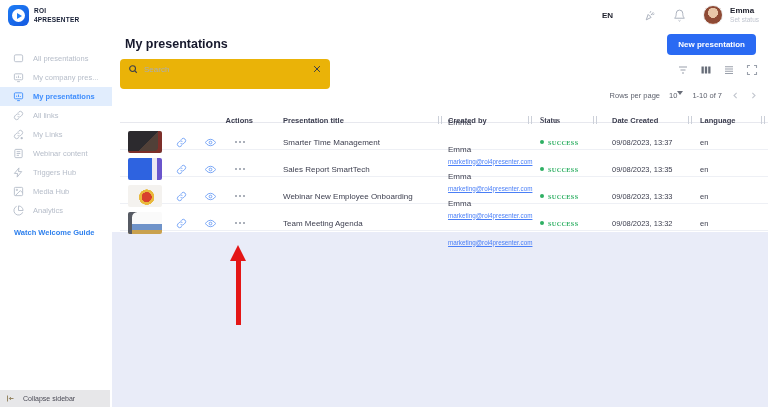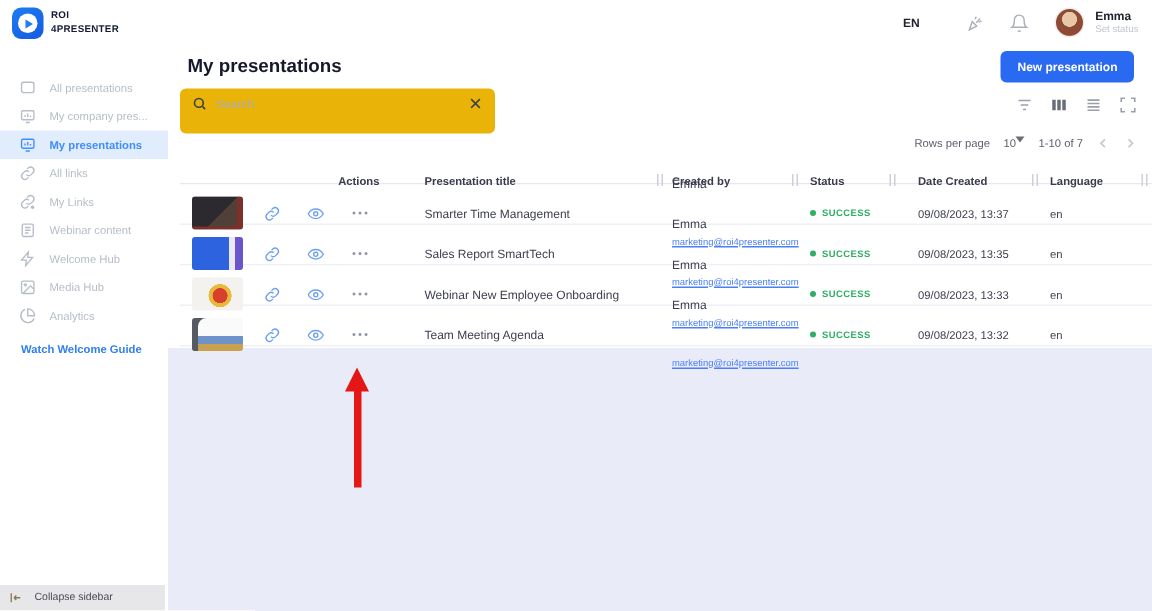--- a/index.html
+++ b/index.html
@@ -64,21 +64,21 @@
 
   
   .table { position:absolute; left:8px; right:0; top:76px; }
   .thead { display:flex; align-items:center; height:17px; border-bottom:1px solid #e7e8ee; font-size:7.5px; font-weight:700; color:#3a3c4e; }
   .trow { display:flex; align-items:center; height:27px; border-bottom:1px solid #eef0f5; background:#fff; }
   .cell { display:flex; align-items:center;margin-top:12px; }
   .col-thumb { width:50px; padding-left:8px; }
   .col-actions { width:95px; padding-left:6px; gap:18px; }
   .col-title { width:180px; padding-left:18px; }
   .col-created { width:90px; flex-direction:column; align-items:flex-start; justify-content:center; padding-left:3px;gap:29px; }
-  .col-status { width:65px; padding-left:5px; gap:4px; }
+  .col-status { width:65px; padding-left:5px; gap:4px;font-family:Liberation Serif, serif; }
   .col-date { width:95px; padding-left:12px; }
   .col-lang { flex:1; padding-left:5px; }
   .thead .col-actions { justify-content:flex-end; padding-right:12px; }
   .sortbars { width:4px; height:8px; border-left:1px solid #ccd0d9; border-right:1px solid #ccd0d9; margin-left:auto; margin-right:3px; }
   .thumb { width:34px; height:22px; border-radius:2px; }
   .thumb-0 { background:linear-gradient(135deg,#2c2a2e 0 55%,#514038 55%),#2c2a2e;
              box-shadow:inset -6px -4px 0 -2px #7d2f2a; }
   .thumb-1 { background:linear-gradient(90deg,#2e63e0 0 72%,#ece7f2 72% 84%,#6a55cc 84%); }
   .thumb-2 { background:radial-gradient(circle at 55% 55%, #d8402e 0 22%, #e9b93c 23% 34%, #f4f2ef 35%); }
   .thumb-3 { background:linear-gradient(180deg,#fafafa 0 55%,#6f93c9 55% 80%,#c9a14e 80%);
@@ -153,21 +153,21 @@
       <svg class="nicon" viewBox="0 0 24 24" fill="none" stroke="currentColor" stroke-width="2">
           <rect x="4" y="3" width="16" height="18" rx="2"></rect>
           <path d="M8 8h8M8 12h8M8 16h5"></path>
         </svg>
       <span>Webinar content</span>
     </div>
     <div class="nav-item">
       <svg class="nicon" viewBox="0 0 24 24" fill="none" stroke="currentColor" stroke-width="2">
           <path d="M13 2L3 14h7l-1 8 10-12h-7l1-8z"></path>
         </svg>
-      <span>Welcome Hub</span>
+      <span>Triggers Hub</span>
     </div>
     <div class="nav-item">
       <svg class="nicon" viewBox="0 0 24 24" fill="none" stroke="currentColor" stroke-width="2">
           <rect x="3" y="3" width="18" height="18" rx="2"></rect>
           <circle cx="8.5" cy="8.5" r="1.5"></circle>
           <path d="M21 15l-5-5L5 21"></path>
         </svg>
       <span>Media Hub</span>
     </div>
     <div class="nav-item">

